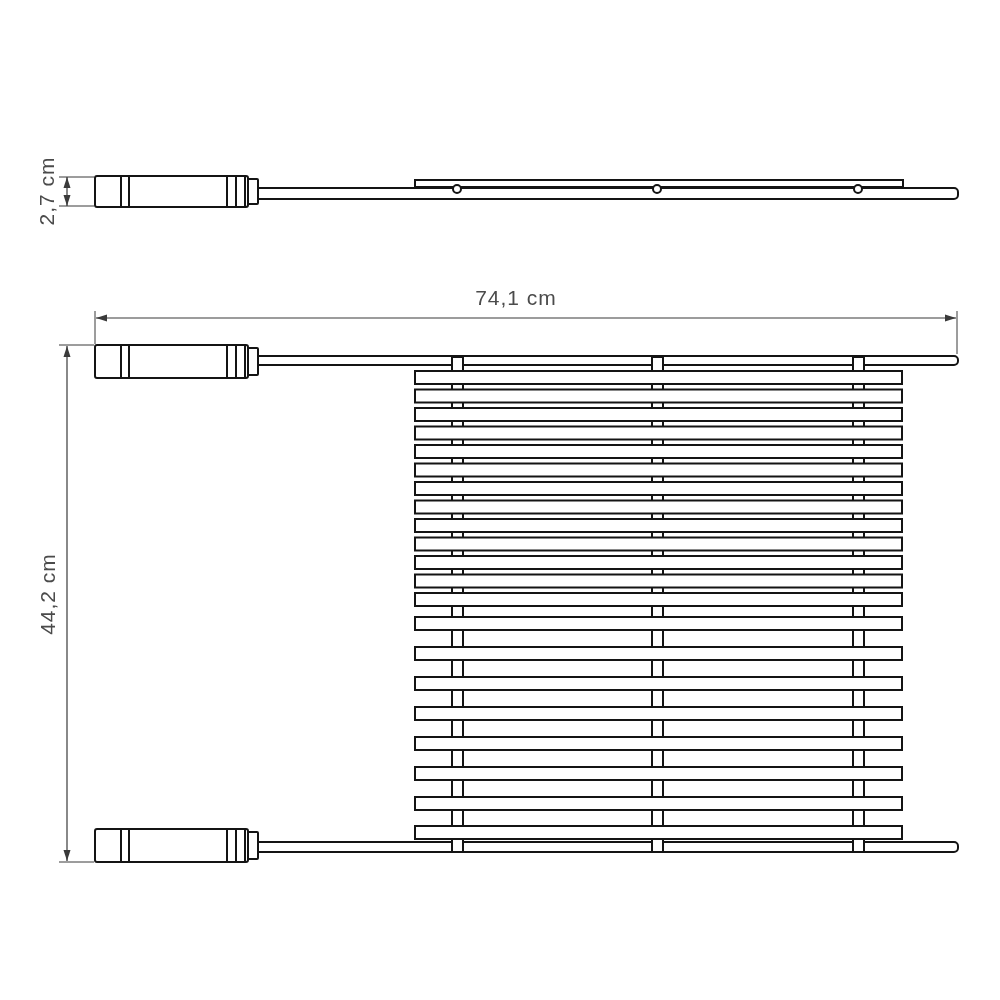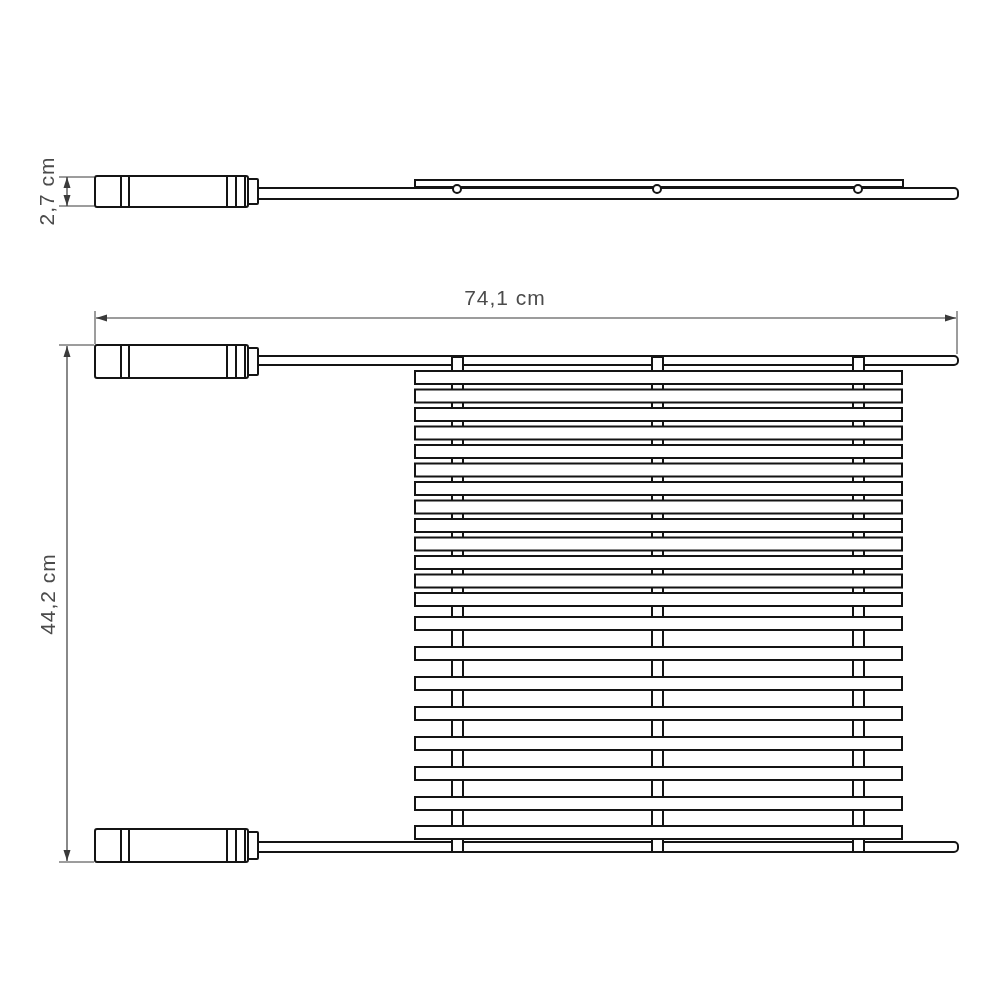--- a/index.html
+++ b/index.html
@@ -12,21 +12,21 @@
   }
   .canvas svg{position:absolute;left:0;top:0;}
   .dim-label{
     position:absolute;
     font-size:21px;
     letter-spacing:1px;
     color:#4b4b4b;
     white-space:nowrap;
   }
   #lbl-thickness{left:47px;top:191px;transform:translate(-50%,-50%) rotate(-90deg);}
-  #lbl-width{left:505px;top:298px;transform:translate(-50%,-50%);}
+  #lbl-width{left:516px;top:298px;transform:translate(-50%,-50%);}
   #lbl-height{left:48px;top:594px;transform:translate(-50%,-50%) rotate(-90deg);}
 </style>
 </head>
 <body>
 
 <div class="canvas">
   <svg id="drawing" width="1000" height="1000" viewBox="0 0 1000 1000">
       <path d="M257,188 H954 A4,4 0 0 1 958,192 V195 A4,4 0 0 1 954,199 H257 Z" fill="#fff" stroke="#141414" stroke-width="2"></path>
       <rect x="415" y="180" width="488" height="7" fill="#fff" stroke="#141414" stroke-width="2"></rect>
       <circle cx="457" cy="189" r="4" fill="#fff" stroke="#141414" stroke-width="2"></circle>

